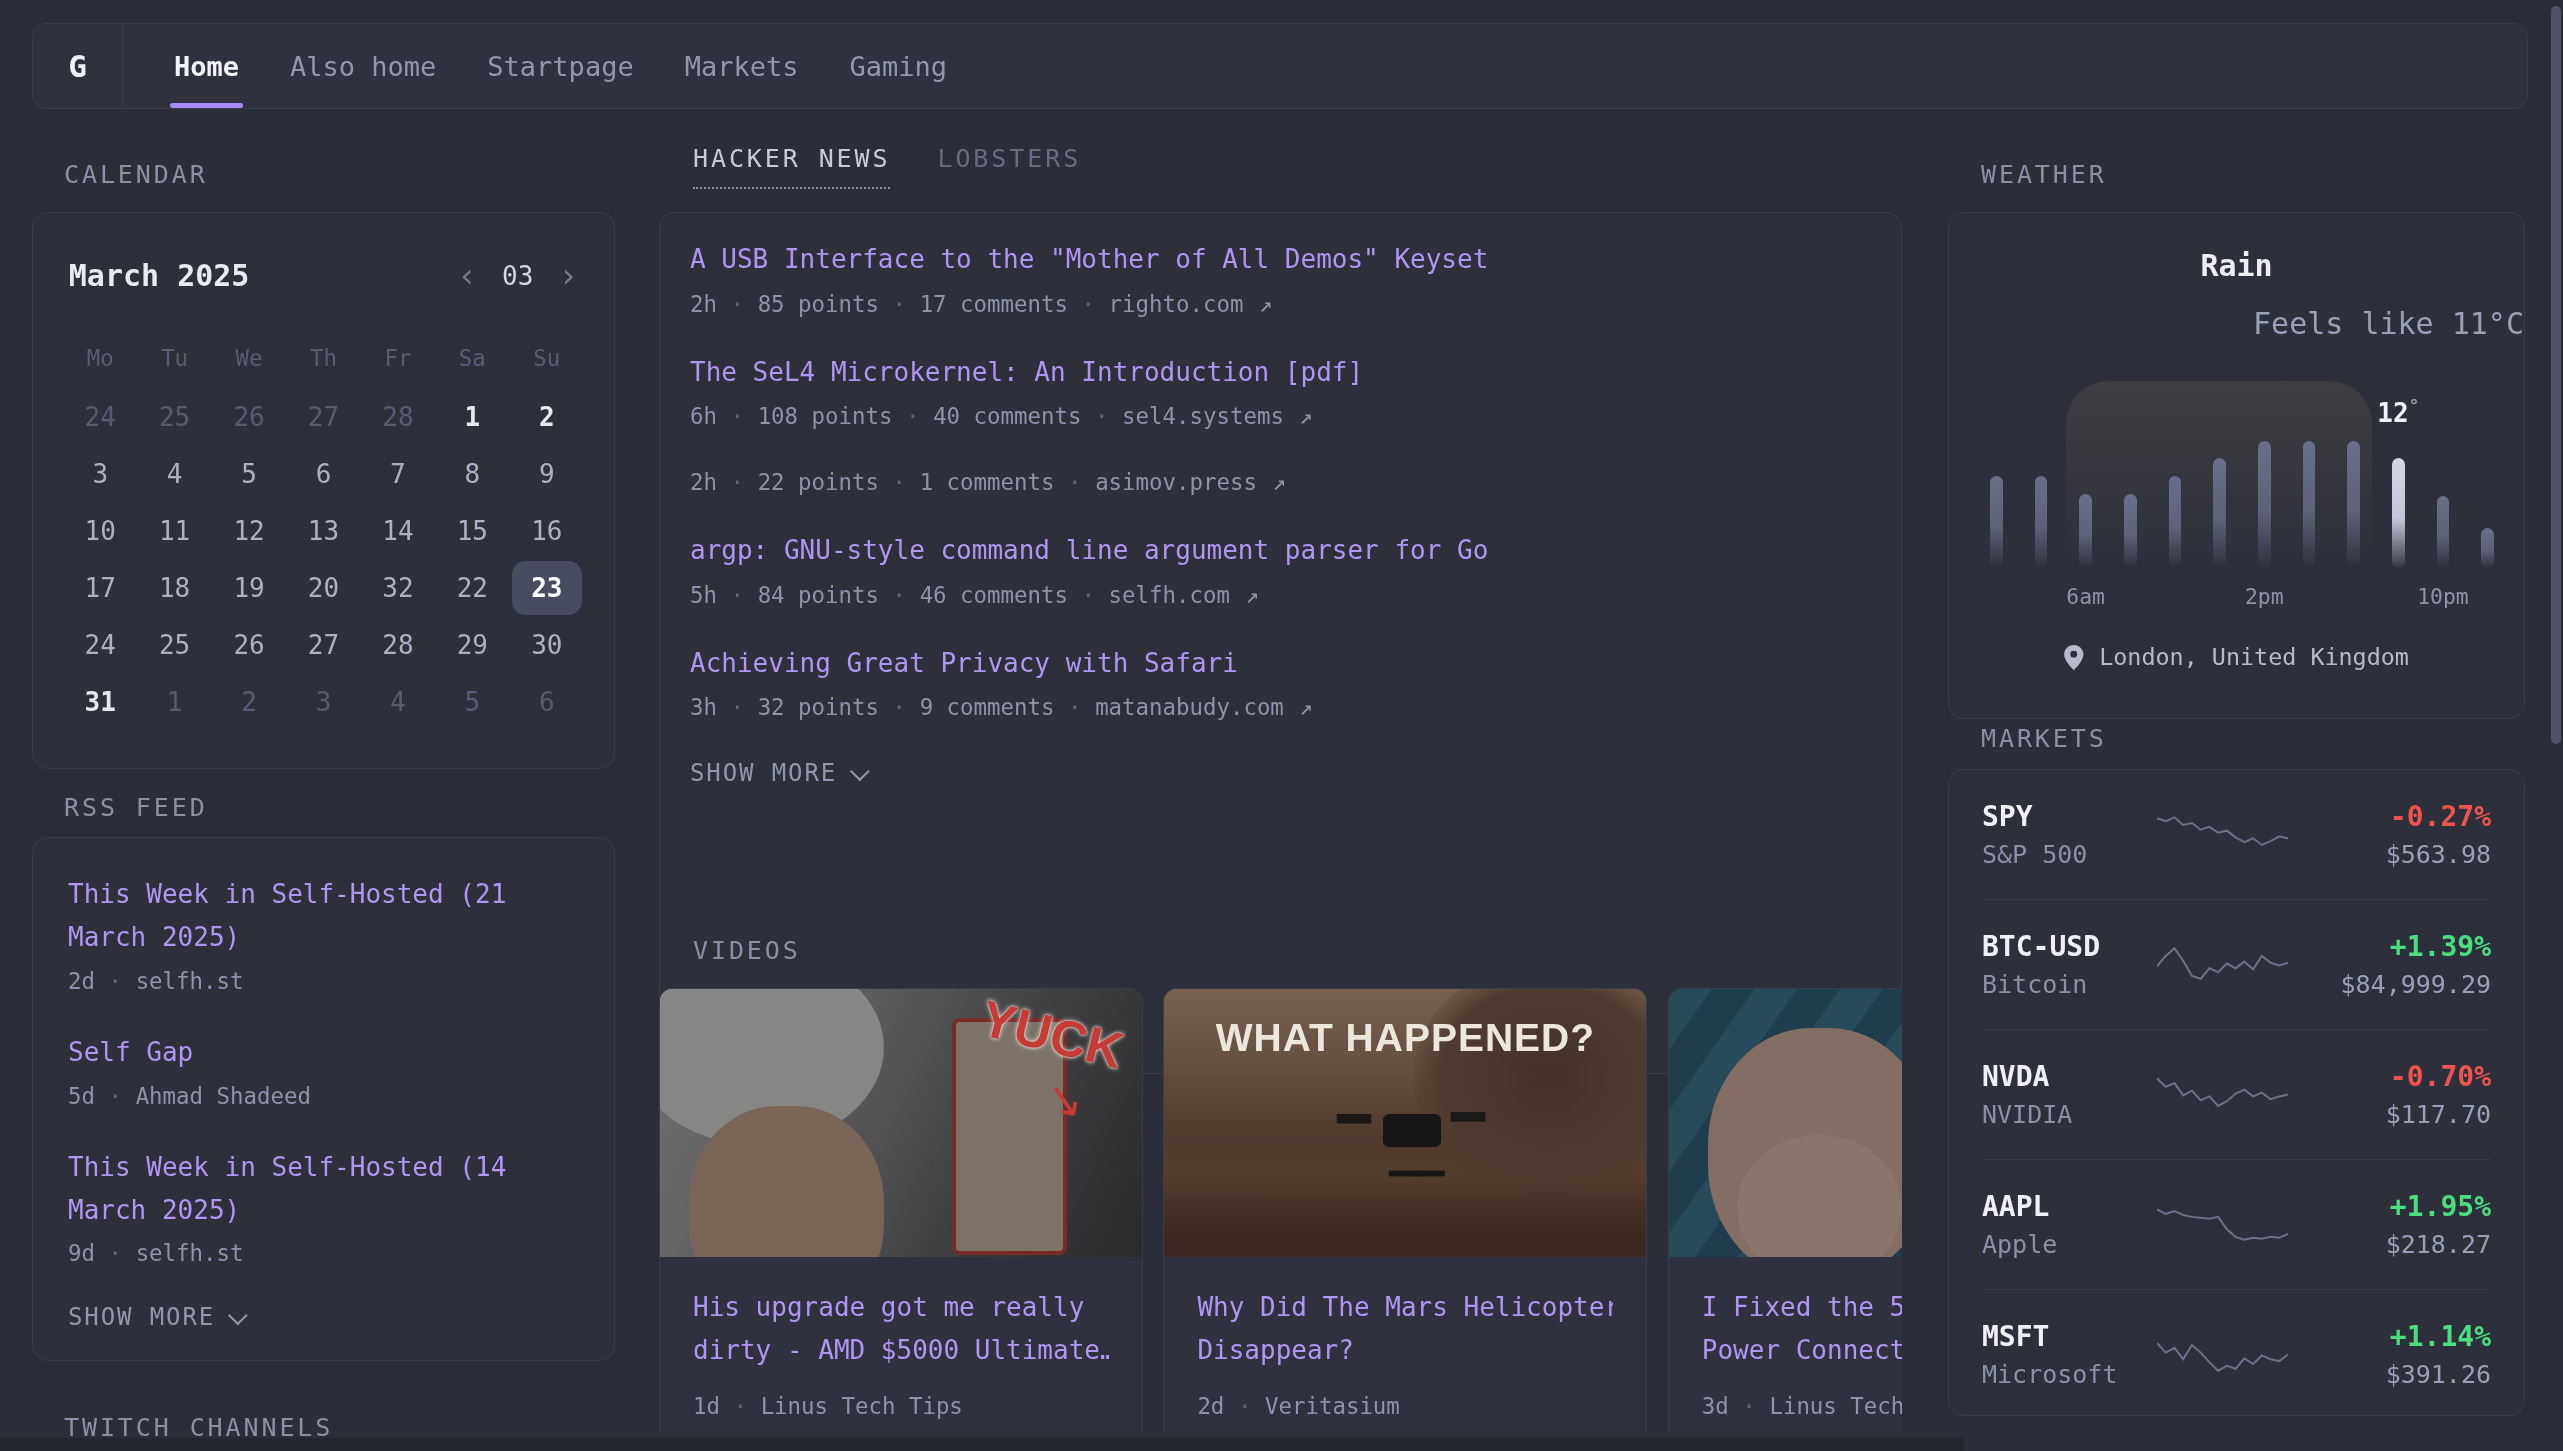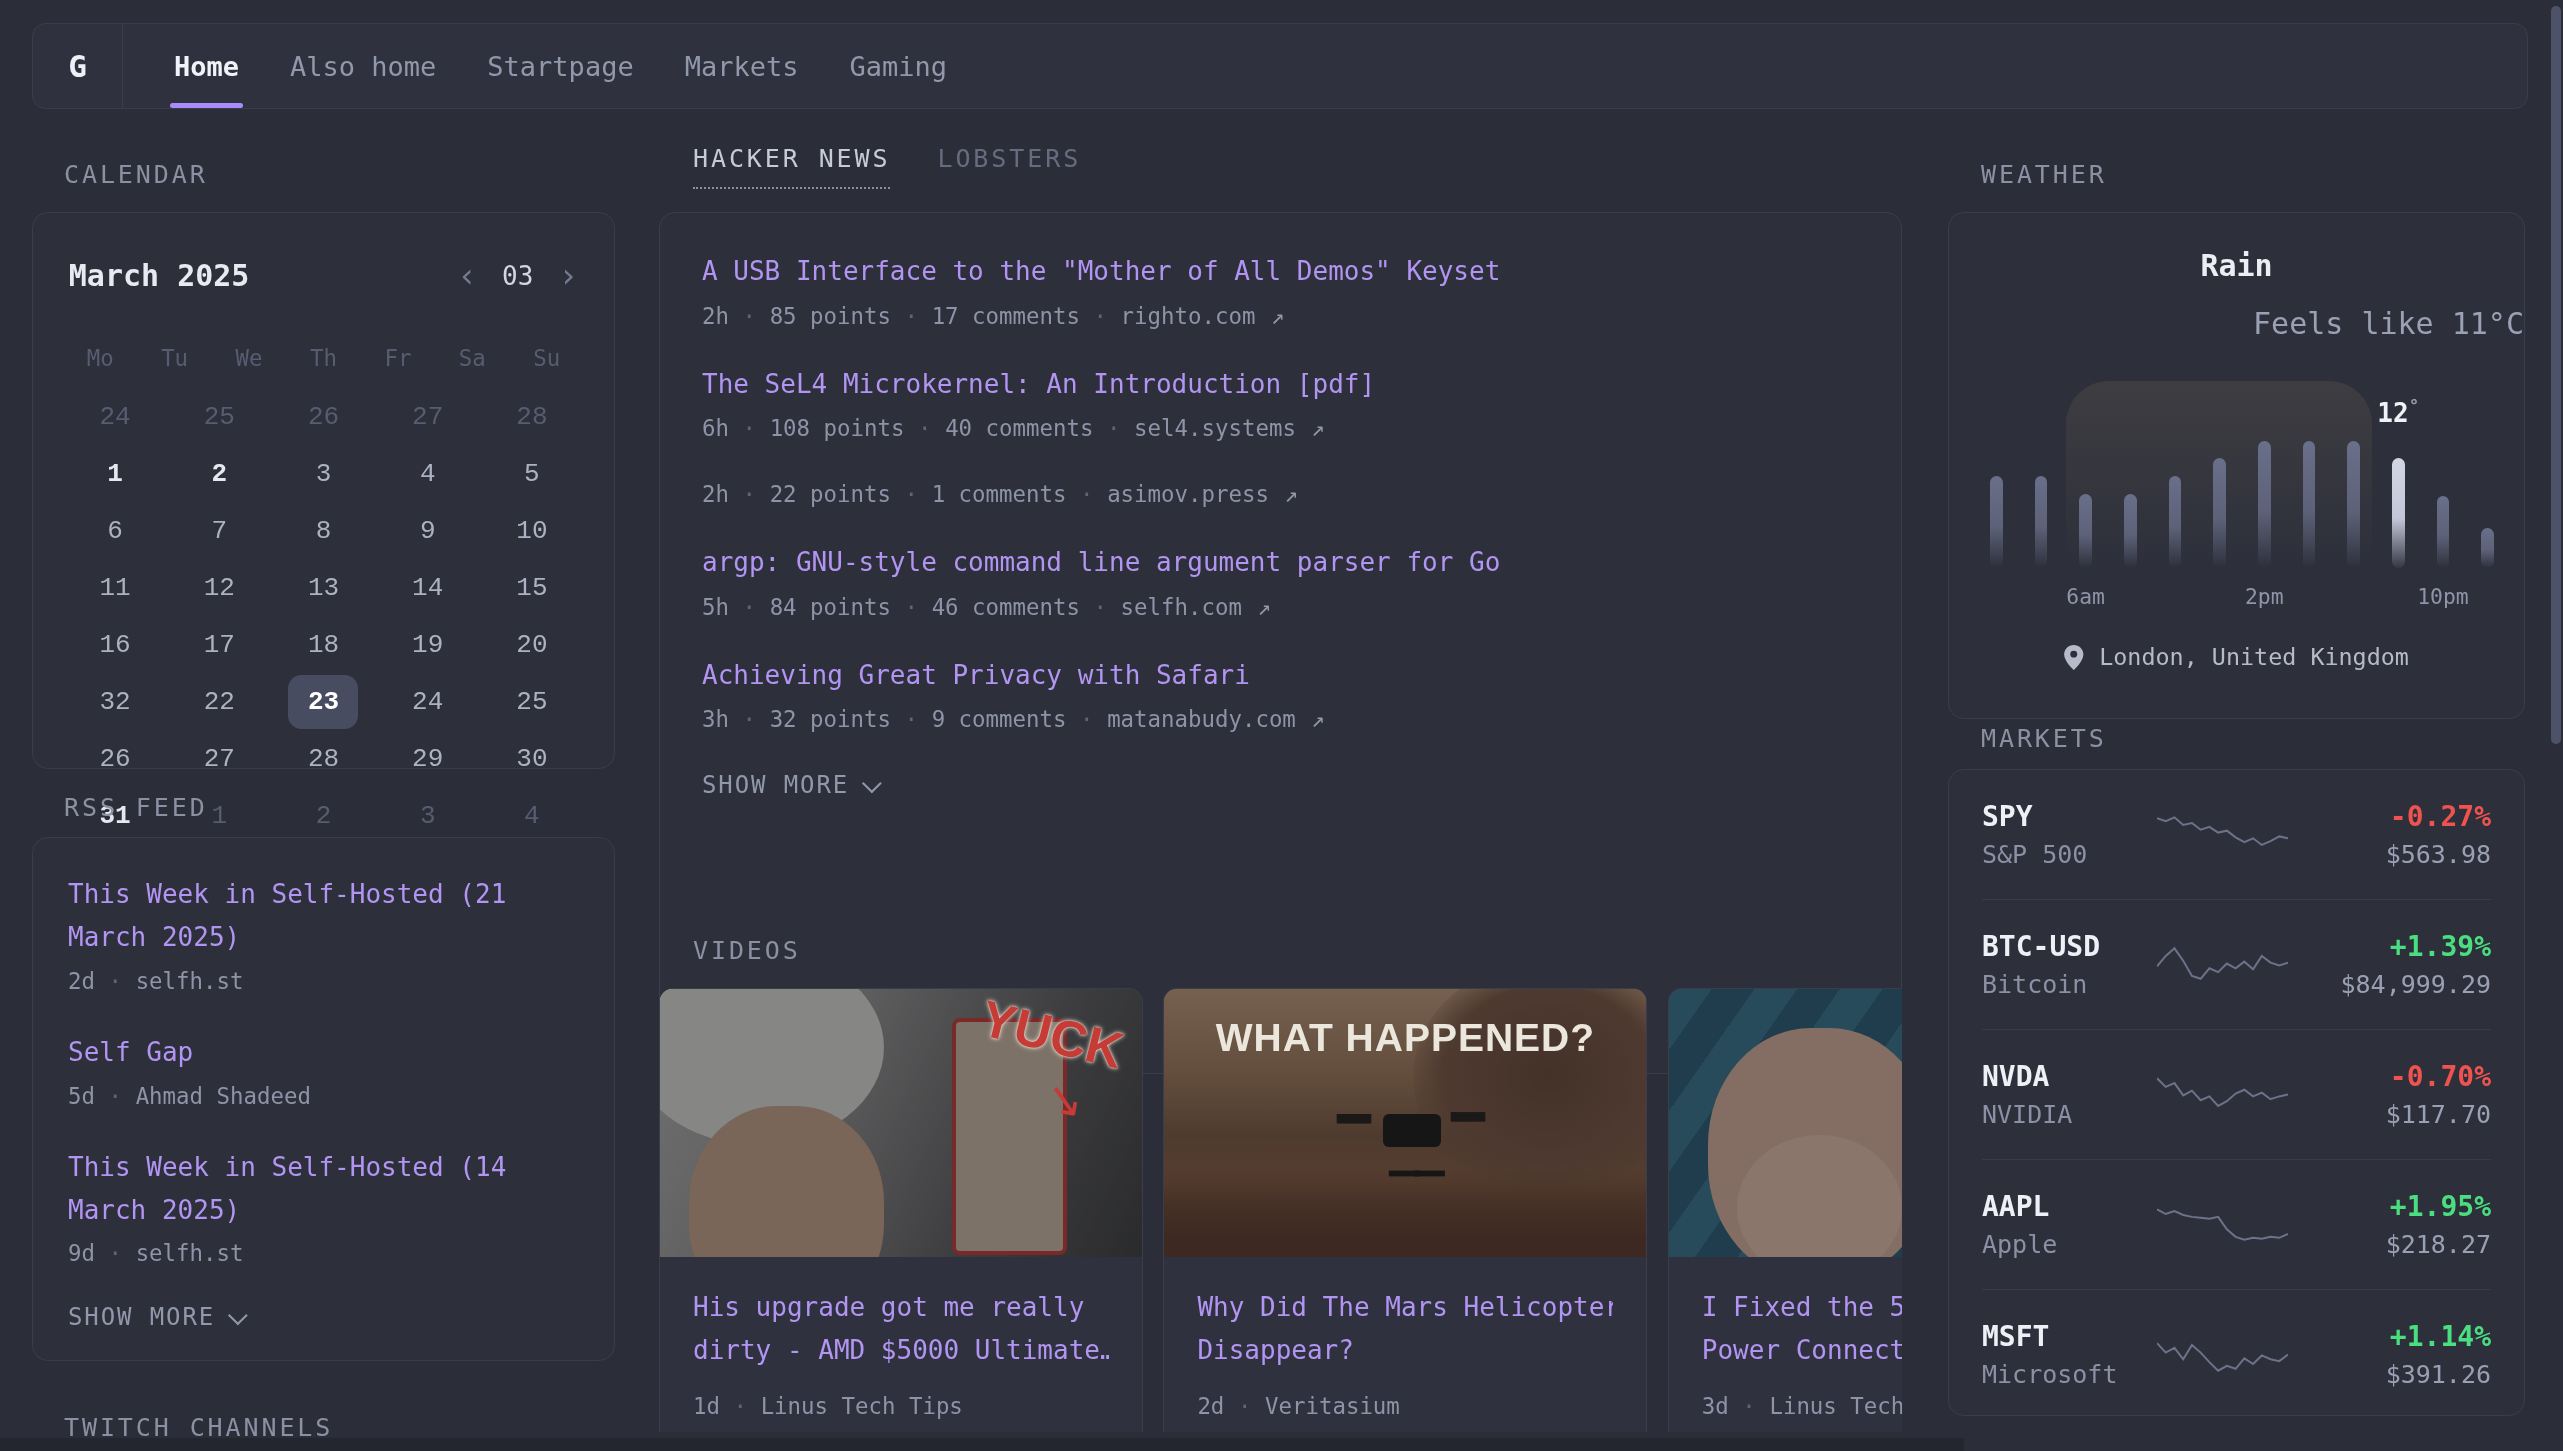--- a/index.html
+++ b/index.html
@@ -26,21 +26,21 @@
 
   
   .cal-card{left:32px;top:212px;width:583px;height:557px;padding:43px 30px 0 30px;}
   .cal-head{display:flex;justify-content:space-between;align-items:center;padding:0 5.8px;}
   .cal-title{font-size:30px;color:#e8eaf1;font-weight:bold;line-height:39px;}
   .cal-nav{display:flex;align-items:center;gap:25px;}
   .cal-chev{font-size:33px;color:#757a8e;line-height:33px;cursor:pointer;}
   .cal-mnum{font-size:26px;color:#d3d6e1;}
   .cal-week{display:grid;grid-template-columns:repeat(7,1fr);margin-top:49px;}
   .cal-week div{text-align:center;font-size:22.4px;color:#575c70;line-height:29px;}
-  .cal-days{display:grid;grid-template-columns:repeat(5,1fr);grid-auto-rows:57px;margin-top:15.6px;font-family:Liberation Mono, monospace;}
+  .cal-days{display:grid;grid-template-columns:repeat(7,1fr);grid-auto-rows:57px;margin-top:15.6px;}
   .day{display:flex;align-items:center;justify-content:center;font-size:26px;color:#adb2c2;cursor:pointer;}
   .day .num{display:flex;align-items:center;justify-content:center;}
   .day.muted{color:#575c70;}
   .day.bright{color:#e6e8f0;font-weight:bold;}
   .day.selected{color:#fff;font-weight:bold;}
   .day.selected .num{width:70px;height:54px;background:#474c61;border-radius:13.6px;}
 
   
   .rss-card{left:32px;top:837px;width:583px;height:524px;padding:35px;}
   .rss-item{margin-bottom:35px;}
@@ -51,21 +51,21 @@
   
   .show-more{display:flex;align-items:center;gap:15.6px;font-size:24px;letter-spacing:1.9px;
     color:#9298ab;cursor:pointer;margin-top:35px;}
   .chev-down{width:11.7px;height:11.7px;border-right:2.9px solid #9298ab;border-bottom:2.9px solid #9298ab;
     transform:rotate(45deg) translate(-1.9px,-1.9px);}
 
   
   .news-tabs{position:absolute;left:693px;top:144px;display:flex;gap:47px;}
   .news-tab{font-size:25px;letter-spacing:2.9px;color:#666b80;cursor:pointer;padding-bottom:13.6px;}
   .news-tab.active{color:#c7cbd7;border-bottom:2.9px dotted #8a8fa1;}
-  .news-card{left:659px;top:212px;width:1243px;height:862px;padding:42px;}
+  .news-card{left:659px;top:212px;width:1243px;height:862px;padding:30px;}
   .news-item{margin-bottom:37px;}
   .news-title{font-size:26px;line-height:33px;color:#b295f2;white-space:nowrap;cursor:pointer;}
   .news-meta{font-size:22.4px;line-height:29px;color:#8e93a7;margin-top:13.6px;display:flex;align-items:center;gap:13.6px;}
   .ext-arrow{color:#9298ab;margin-left:1.9px;}
 
   
   .videos-wrap{position:absolute;left:659px;top:988px;width:1243px;height:444px;overflow:hidden;}
   .videos-row{display:flex;gap:20.4px;width:1518px;}
   .video-card{width:484px;flex:0 0 auto;background:#2f323e;border:1px solid #3a3e4b;
     border-radius:13.6px;overflow:hidden;box-sizing:border-box;cursor:pointer;}

